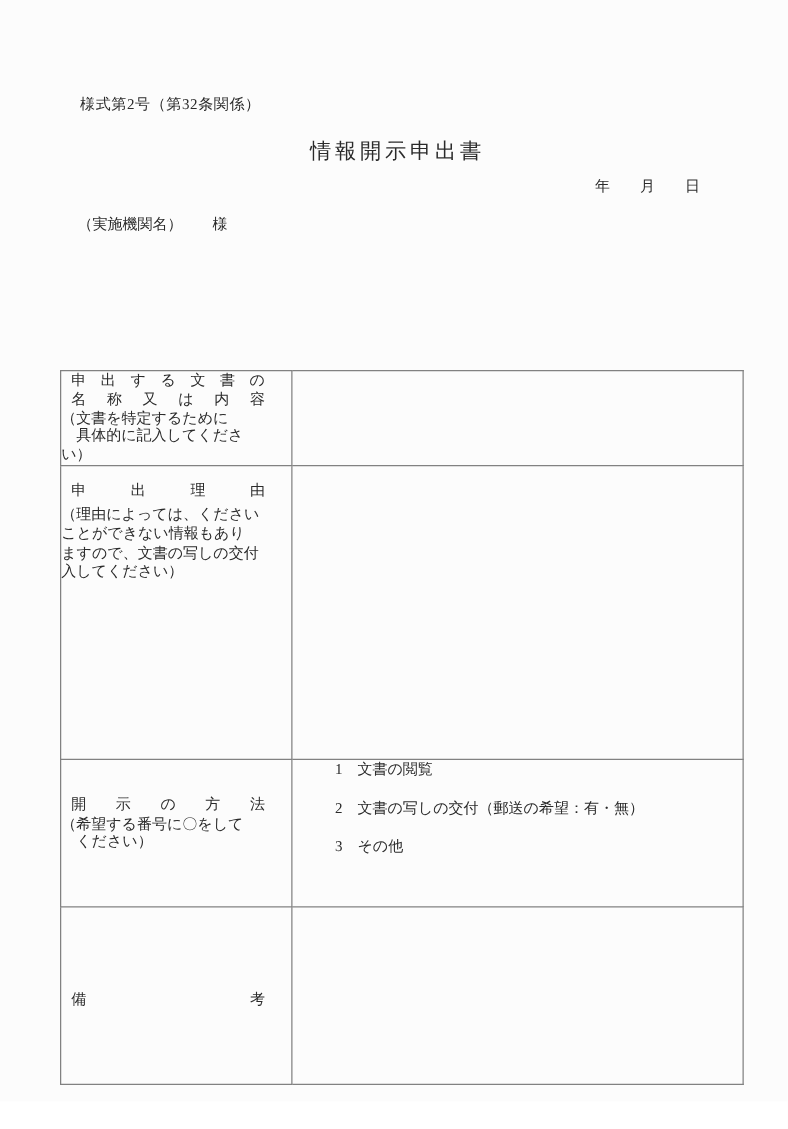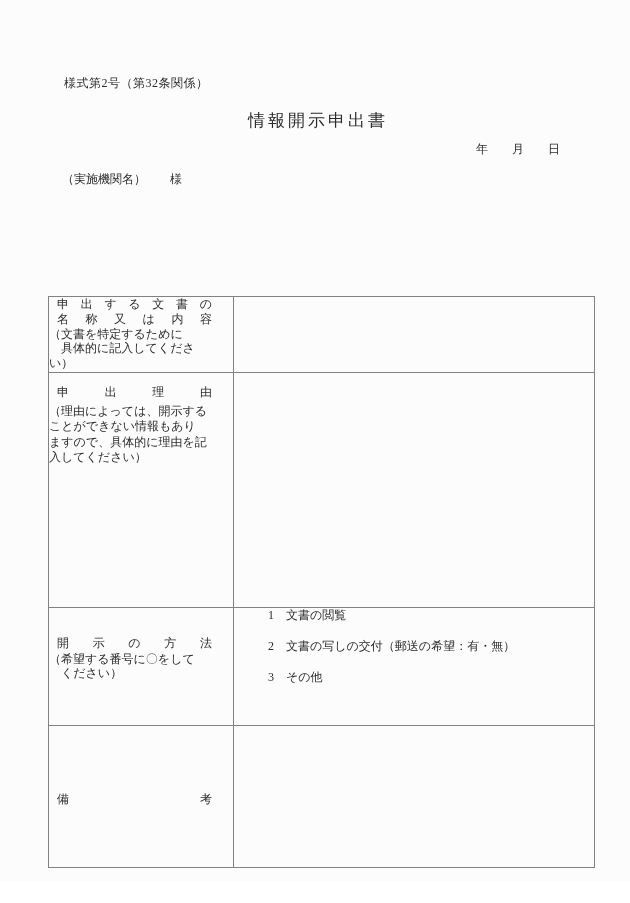--- a/index.html
+++ b/index.html
@@ -103,23 +103,23 @@
         <div class="line">（文書を特定するために</div>
         <div class="line">　具体的に記入してくださ</div>
         <div class="line">い）</div>
       </td>
       <td class="col-value"></td>
     </tr>
 
     <tr class="row-reason">
       <td class="col-label label-cell">
         <div class="spread line"><span>申</span><span>出</span><span>理</span><span>由</span></div>
-        <div class="line">（理由によっては、開示する</div>
+        <div class="line">（理由によっては、ください</div>
         <div class="line">ことができない情報もあり</div>
-        <div class="line">ますので、具体的に理由を記</div>
+        <div class="line">ますので、文書の写しの交付</div>
         <div class="line">入してください）</div>
       </td>
       <td class="col-value"></td>
     </tr>
 
     <tr class="row-method">
       <td class="col-label label-cell">
         <div class="spread line"><span>開</span><span>示</span><span>の</span><span>方</span><span>法</span></div>
         <div class="line">（希望する番号に〇をして</div>
         <div class="line">　ください）</div>

